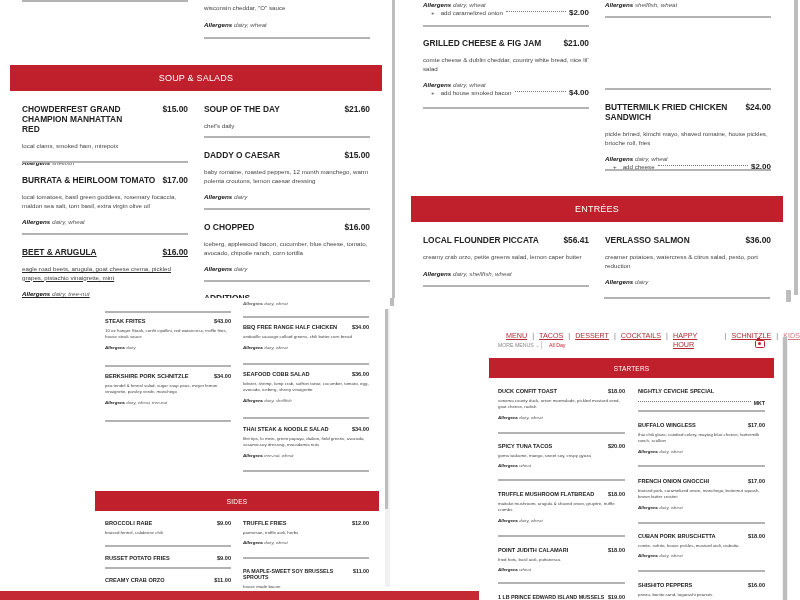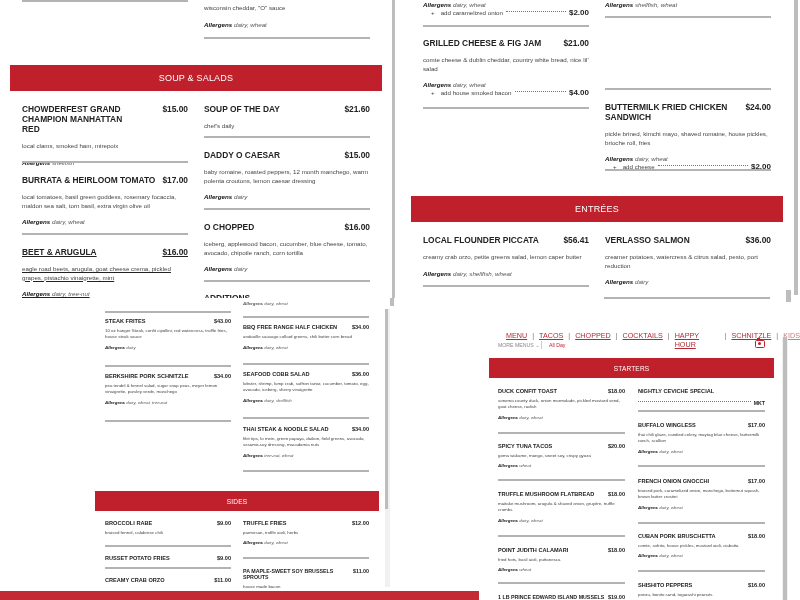--- a/index.html
+++ b/index.html
@@ -302,21 +302,21 @@
 
 <div class="red-strip" style="left:0;top:591px;width:479px;height:9px;"></div>
 
 <div class="panel D" style="left:480px;top:297px;width:320px;height:303px;">
   <div class="divider" style="left:124px;top:0;width:166px;height:1.5px;"></div>
   <div class="nav" style="left:26px;top:2px;margin-top:32px;">
     <a>MENU</a>
       <span class="sep">|</span>
     <a>TACOS</a>
       <span class="sep">|</span>
-    <a>CHOPPED</a>
+    <a>DESSERT</a>
       <span class="sep">|</span>
     <a>COCKTAILS</a>
       <span class="sep">|</span>
     <a>HAPPY HOUR</a>
       <span class="sep">|</span>
     <a>SCHNITZLE</a>
       <span class="sep">|</span>
     <a style="color:#d07a80;">KIDS</a>
   </div>
 

